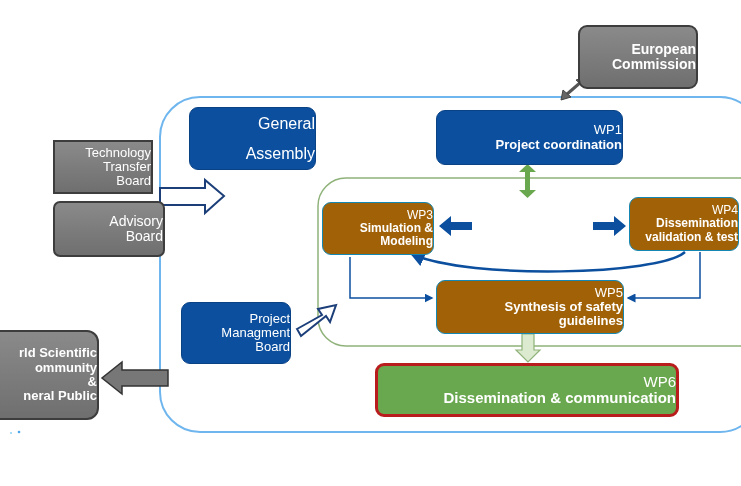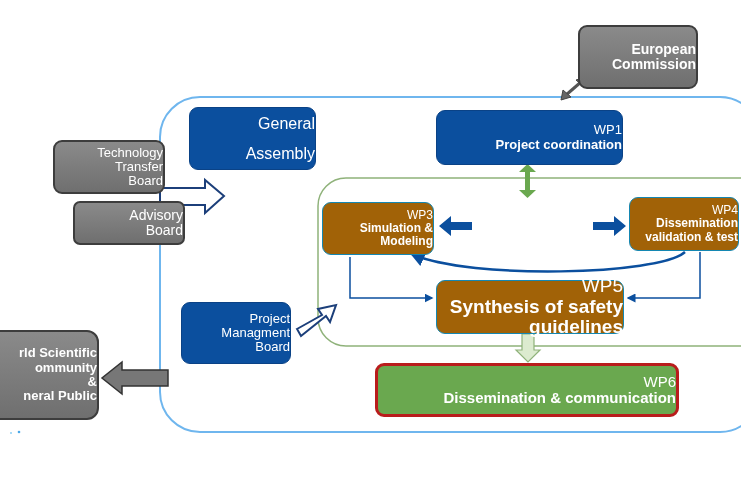--- a/index.html
+++ b/index.html
@@ -65,27 +65,27 @@
 
     <circle cx="11" cy="433" r="1" fill="#8ecff5"></circle>
     <circle cx="19" cy="432" r="1.3" fill="#4aa8e8"></circle>
   </svg>
 
   <div class="box gray" style="left:578px;top:25px;width:120px;height:64px;font-size:14px;">
     <span>European</span>
     <span>Commission</span>
   </div>
 
-  <div class="box gray" style="left:53px;top:140px;width:112px;height:54px;font-size:13px;font-weight:normal;border-radius:9px;">
+  <div class="box gray" style="left:53px;top:140px;width:100px;height:54px;font-size:13px;font-weight:normal;border-radius:0;">
     <span>Technology</span>
     <span>Transfer</span>
     <span>Board</span>
   </div>
 
-  <div class="box gray" style="left:53px;top:201px;width:112px;height:44px;font-size:14px;font-weight:normal;border-radius:7px;margin-left:20px;">
+  <div class="box gray" style="left:53px;top:201px;width:112px;height:56px;font-size:14px;font-weight:normal;border-radius:7px;">
     <span>Advisory</span>
     <span>Board</span>
   </div>
 
   <div class="box gray" style="left:-12px;top:330px;width:111px;height:90px;font-size:13px;border-radius:12px;">
     <span>rld Scientific</span>
     <span>ommunity</span>
     <span>&amp;</span>
     <span>neral Public</span>
   </div>
@@ -112,21 +112,21 @@
     <span>Simulation &amp;</span>
     <span>Modeling</span>
   </div>
 
   <div class="box teal" style="left:629px;top:197px;width:110px;height:54px;font-size:12px;">
     <span class="t1">WP4</span>
     <span>Dissemination</span>
     <span>validation &amp; test</span>
   </div>
 
-  <div class="box teal" style="left:436px;top:280px;width:188px;height:54px;font-size:19px;">
+  <div class="box teal" style="left:436px;top:280px;width:188px;height:54px;font-size:13px;">
     <span class="t1">WP5</span>
     <span>Synthesis of safety</span>
     <span>guidelines</span>
   </div>
 
   <div class="box green" style="left:375px;top:363px;width:304px;height:54px;font-size:15px;">
     <span class="t1">WP6</span>
     <span class="t2">Dissemination &amp; communication</span>
   </div>
 

